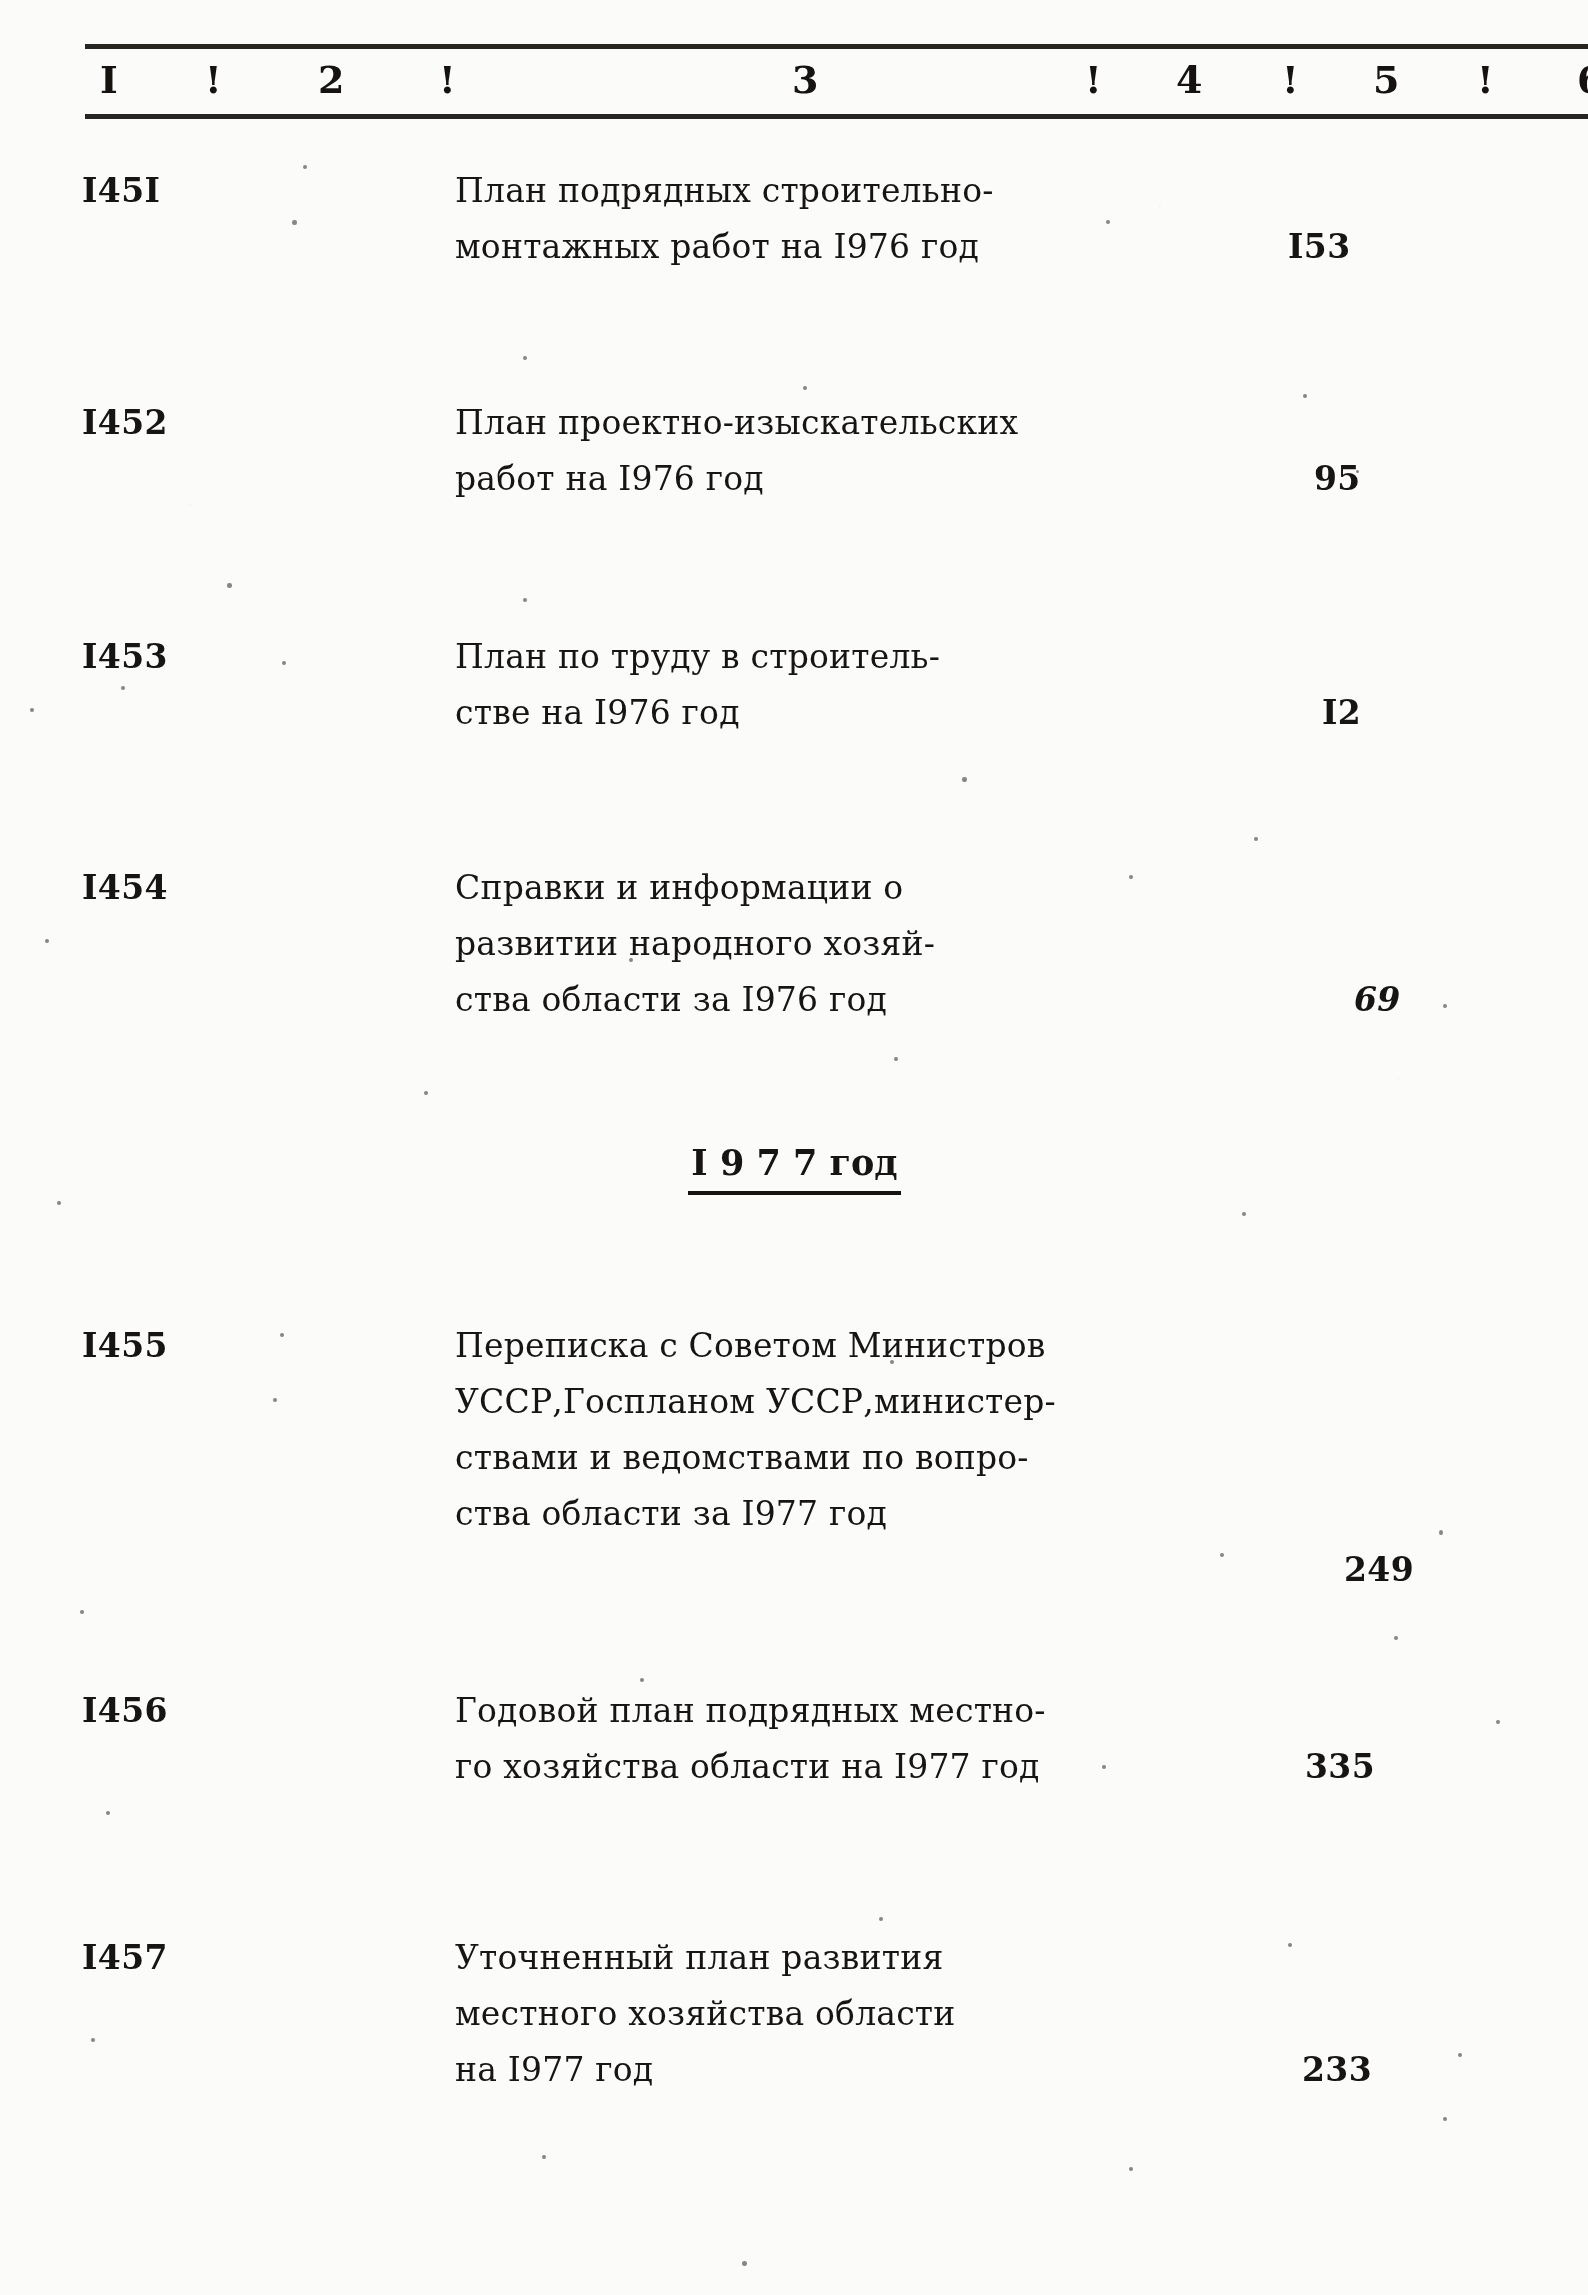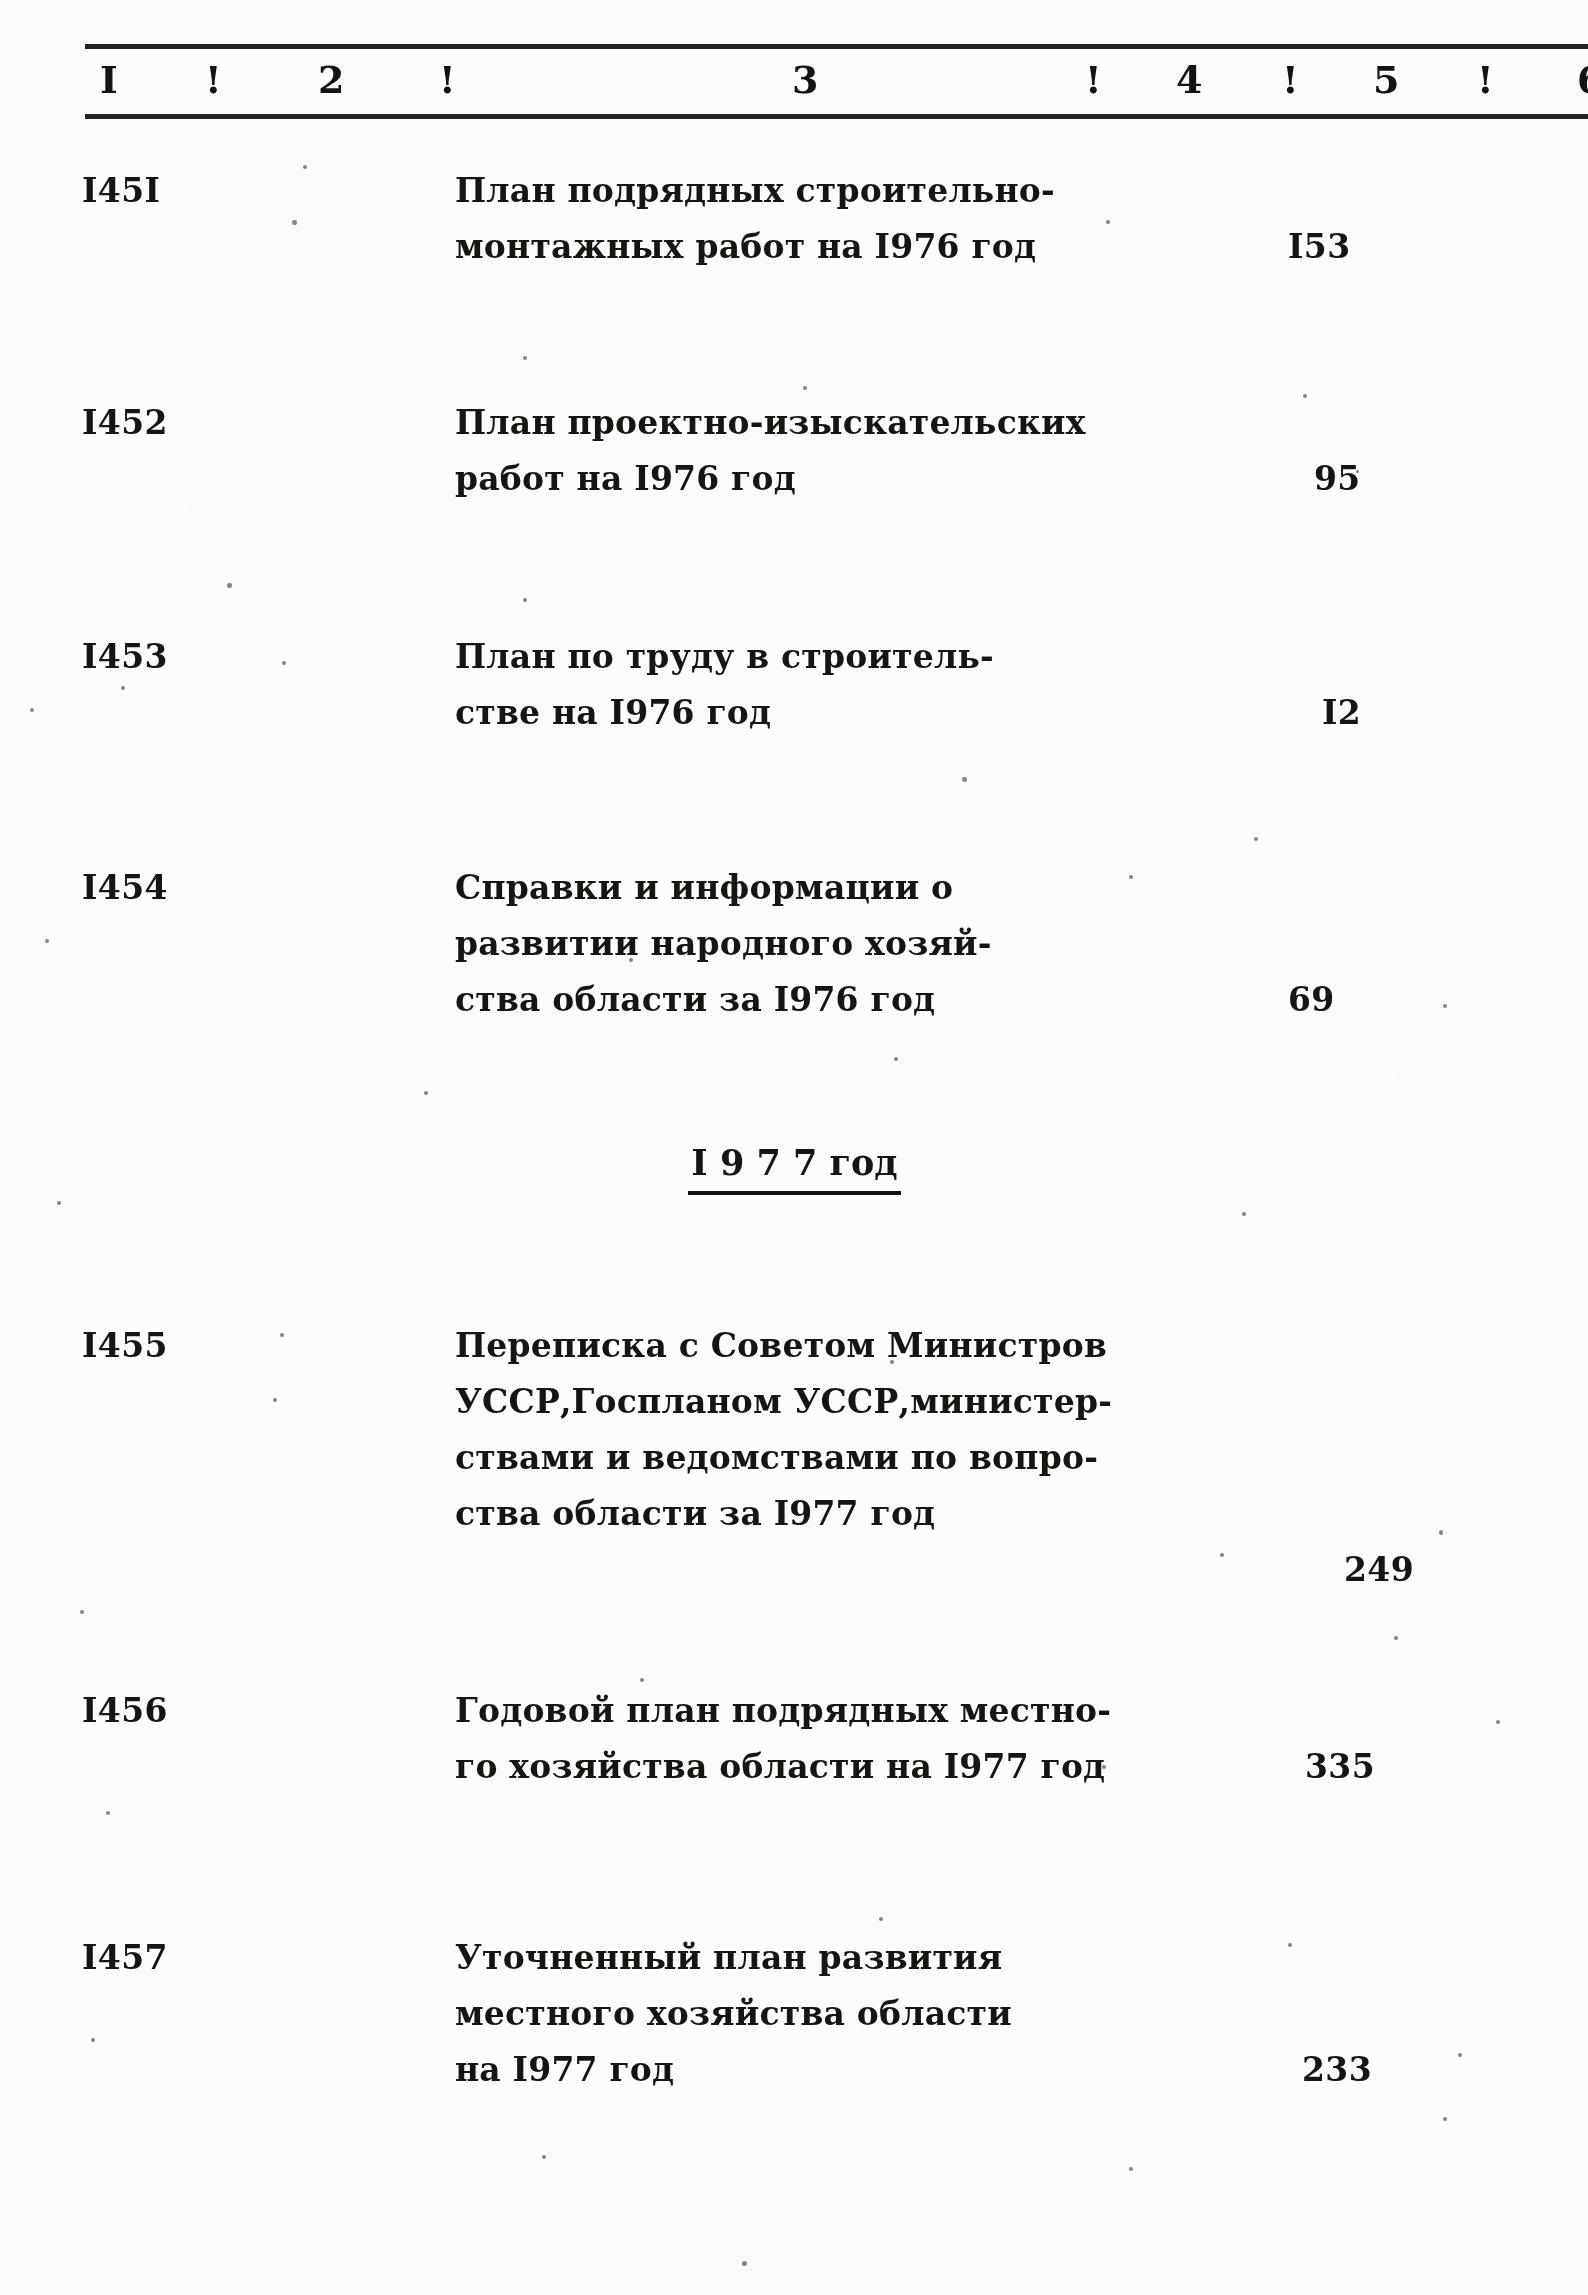--- a/index.html
+++ b/index.html
@@ -79,21 +79,21 @@
   }
 
   .title {
     position: absolute;
     left: 455px;
     width: 803px;
     font-family: "DejaVu Serif", serif;
     font-size: 33px;
     line-height: 56px;
     color: #171511;
-    font-weight: 700;
+    font-weight: 400;
     letter-spacing: 0.2px;
   }
   .title .ln {
     display: block;
     white-space: nowrap;
   }
 
   .count {
     position: absolute;
     width: 197px;
@@ -183,21 +183,21 @@
     <div class="count" style="left:1322px; top:56px;">I2</div>
   </div>
 
   <div class="entry" style="top:860px;">
     <div class="num">I454</div>
     <div class="title">
       <span class="ln">Справки и информации о</span>
       <span class="ln">развитии народного хозяй-</span>
       <span class="ln">ства области за I976 год</span>
     </div>
-    <div class="count" style="left:1288px; top:112px;">69</div>
+    <div class="count" style="left:1354px; top:112px;font-style:italic;">69</div>
   </div>
 
   <div class="yearhead" style="top:1136px;">
     <span class="inner">I 9 7 7 год</span>
   </div>
 
   <div class="entry" style="top:1318px;">
     <div class="num">I455</div>
     <div class="title" style="width:856px;">
       <span class="ln">Переписка с Советом Министров</span>

